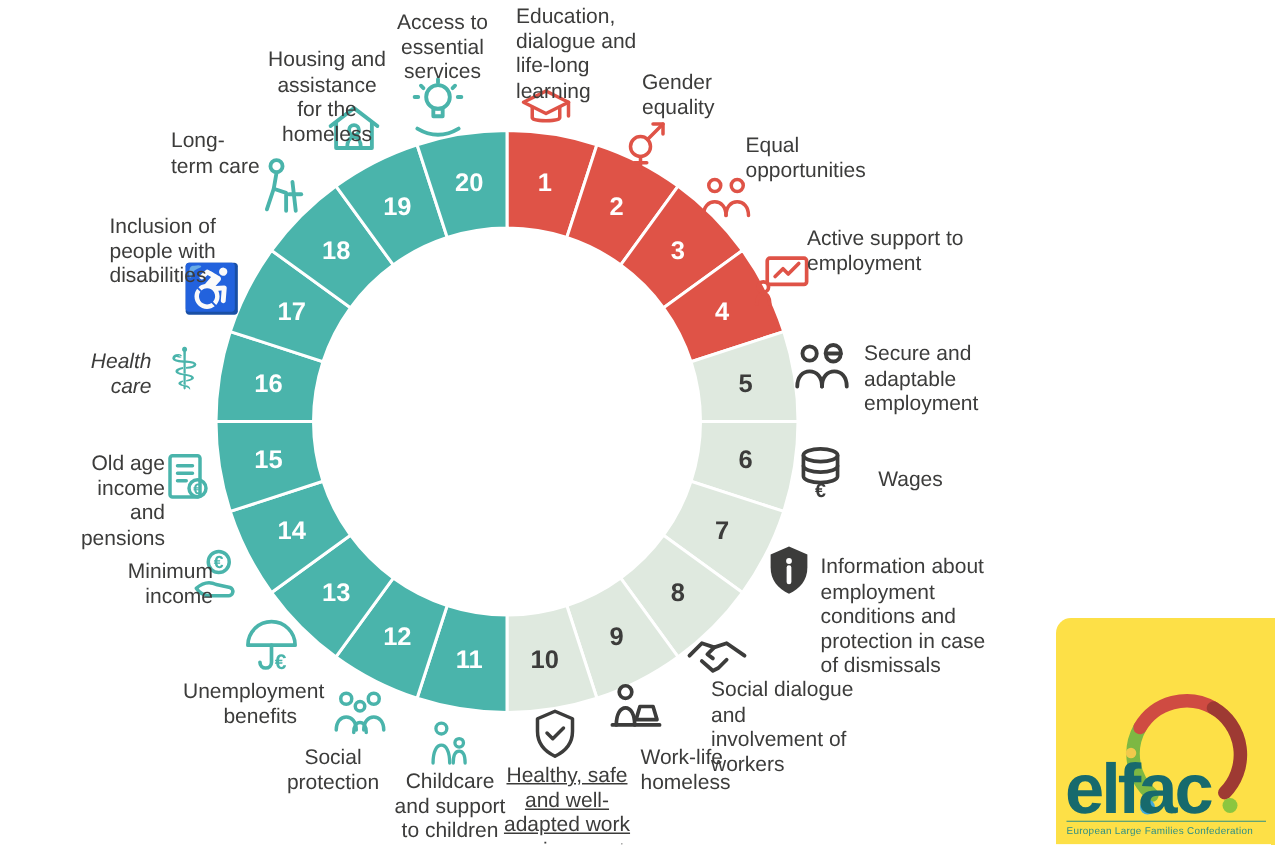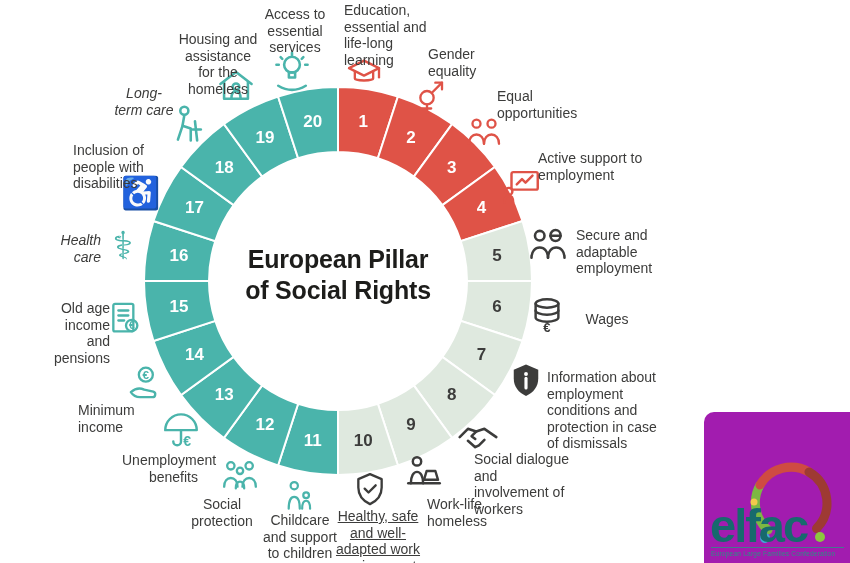--- a/index.html
+++ b/index.html
@@ -14,21 +14,21 @@
     text-align:center;font-weight:bold;font-size:25px;line-height:1.25;
     color:#1d1d1b;white-space:pre-line;letter-spacing:-0.2px;
   }
   .p-label{
     position:absolute;font-size:14px;line-height:1.18;color:#3c3c3b;
   }
   .p-icon{position:absolute;}
   .p-icon svg{width:100%;height:100%;display:block;}
   .logo-panel{
     position:absolute;left:704px;top:412px;width:146px;height:151px;
-    background:#a21caf;border-radius:10px 0 0 0;
+    background:#fde047;border-radius:10px 0 0 0;
   }
   .logo-panel svg{position:absolute;left:4px;top:4px;}
 </style>
 </head>
 <body>
 
 <div class="canvas">
 
   <svg id="donut" viewBox="0 0 850 563" xmlns="http://www.w3.org/2000/svg">
       <path d="M338 87 A194 194 0 0 1 397.9492969087398 96.49503583874022 L377.8631922743682 158.3137093979252 A129 129 0 0 0 338 152 Z" fill="#df5347" stroke="#ffffff" stroke-width="2"></path>
@@ -67,32 +67,30 @@
       <text x="224.15580822896584" y="394.84419177103416" text-anchor="middle" dominant-baseline="central" fill="#ffffff">13</text>
       <text x="194.54794960567278" y="354.09247045806706" text-anchor="middle" dominant-baseline="central" fill="#ffffff">14</text>
       <text x="178.98217716418284" y="306.1859488714772" text-anchor="middle" dominant-baseline="central" fill="#ffffff">15</text>
       <text x="178.98217716418281" y="255.81405112852286" text-anchor="middle" dominant-baseline="central" fill="#ffffff">16</text>
       <text x="194.54794960567276" y="207.907529541933" text-anchor="middle" dominant-baseline="central" fill="#ffffff">17</text>
       <text x="224.15580822896584" y="167.1558082289659" text-anchor="middle" dominant-baseline="central" fill="#ffffff">18</text>
       <text x="264.90752954193294" y="137.54794960567278" text-anchor="middle" dominant-baseline="central" fill="#ffffff">19</text>
       <text x="312.8140511285228" y="121.98217716418284" text-anchor="middle" dominant-baseline="central" fill="#ffffff">20</text>
     </svg>
 
-  <div class="center-title">European Pillar
-of Social Rights</div>
 
   <div id="labels">
       <div class="p-icon" style="left: 344px; top: 54px; width: 40px; height: 40px; color: rgb(223, 83, 71);">
         <svg viewBox="0 0 24 24" fill="none" stroke="currentColor" stroke-width="1.4" stroke-linecap="round" stroke-linejoin="round" xmlns="http://www.w3.org/2000/svg">
           <path d="M3 8.5 12 4l9 4.5L12 13 3 8.5z"></path>
           <path d="M6.5 10.5v4.2c0 1.6 11 1.6 11 0v-4.2"></path>
           <path d="M21 8.5v5.5"></path>
         </svg>
       </div>
-      <div class="p-label" style="left: 344px; top: 2px; width: 92px; text-align: left; color: rgb(60, 60, 59);">Education, essential and life-long learning</div>
+      <div class="p-label" style="left: 344px; top: 2px; width: 92px; text-align: left; color: rgb(60, 60, 59);">Education, dialogue and life-long learning</div>
       <div class="p-icon" style="left: 412px; top: 76px; width: 40px; height: 40px; color: rgb(223, 83, 71);">
         <svg viewBox="0 0 24 24" fill="none" stroke="currentColor" stroke-width="1.4" stroke-linecap="round" stroke-linejoin="round" xmlns="http://www.w3.org/2000/svg">
           <circle cx="9" cy="13" r="4"></circle>
           <path d="M11.8 10.2 18 4"></path>
           <path d="M14 4h4v4"></path>
           <path d="M9 17v5"></path>
           <path d="M6.5 19.5h5"></path>
         </svg>
       </div>
       <div class="p-label" style="left: 428px; top: 46px; width: 72px; text-align: left; color: rgb(60, 60, 59);">Gender equality</div>
@@ -193,21 +191,21 @@
         </svg>
       </div>
       <div class="p-label" style="left: 122px; top: 452px; width: 76px; text-align: right; color: rgb(60, 60, 59);">Unemployment benefits</div>
       <div class="p-icon" style="left: 125px; top: 363px; width: 40px; height: 40px; color: rgb(74, 180, 171);">
         <svg viewBox="0 0 24 24" fill="none" stroke="currentColor" stroke-width="1.4" stroke-linecap="round" stroke-linejoin="round" xmlns="http://www.w3.org/2000/svg">
           <circle cx="12.5" cy="7" r="4.2"></circle>
           <text x="12.5" y="9.5" text-anchor="middle" font-size="7" stroke="none" fill="currentColor" font-weight="bold">€</text>
           <path d="M3.5 17.5q4-3.5 8-1.5l5.5 1.2a1.7 1.7 0 0 1-.7 3.3L9 20.5q-3.5 0-5.5-3z"></path>
         </svg>
       </div>
-      <div class="p-label" style="left: 78px; top: 402px; width: 64px; text-align: left; color: rgb(60, 60, 59);">Minimum income</div>
+      <div class="p-label" style="left: 78px; top: 372px; width: 64px; text-align: right; color: rgb(60, 60, 59);">Minimum income</div>
       <div class="p-icon" style="left: 105px; top: 298px; width: 40px; height: 40px; color: rgb(74, 180, 171);">
         <svg viewBox="0 0 24 24" fill="none" stroke="currentColor" stroke-width="1.4" stroke-linecap="round" stroke-linejoin="round" xmlns="http://www.w3.org/2000/svg">
           <rect x="5" y="3.5" width="12" height="16.5" rx="1"></rect>
           <path d="M8 7.5h6M8 10.5h6M8 13.5h3.5"></path>
           <circle cx="16" cy="16.5" r="3.4"></circle>
           <text x="16" y="18.8" text-anchor="middle" font-size="6" stroke="none" fill="currentColor" font-weight="bold">€</text>
         </svg>
       </div>
       <div class="p-label" style="left: 48px; top: 300px; width: 62px; text-align: right; color: rgb(60, 60, 59);">Old age income and pensions</div>
       <div class="p-icon" style="left: 102px; top: 225px; width: 42px; height: 42px; color: rgb(74, 180, 171);">
@@ -224,21 +222,21 @@
       <div class="p-label" style="left: 73px; top: 142px; width: 96px; text-align: left; color: rgb(60, 60, 59);">Inclusion of people with disabilities</div>
       <div class="p-icon" style="left: 166px; top: 102px; width: 44px; height: 44px; color: rgb(74, 180, 171);">
         <svg viewBox="0 0 24 24" fill="none" stroke="currentColor" stroke-width="1.4" stroke-linecap="round" stroke-linejoin="round" xmlns="http://www.w3.org/2000/svg">
           <circle cx="10" cy="4.8" r="2.2"></circle>
           <path d="M10 7.2 9 13l-2.5 7.5"></path>
           <path d="M9 13l4.5 1.5V21"></path>
           <path d="M15.8 10.5 17 21"></path>
           <path d="M14.5 15h4.5"></path>
         </svg>
       </div>
-      <div class="p-label" style="left: 114px; top: 85px; width: 60px; text-align: center; color: rgb(60, 60, 59); font-style: italic;">Long-term care</div>
+      <div class="p-label" style="left: 114px; top: 85px; width: 60px; text-align: left; color: rgb(60, 60, 59);">Long-term care</div>
       <div class="p-icon" style="left: 214px; top: 62px; width: 44px; height: 44px; color: rgb(74, 180, 171);">
         <svg viewBox="0 0 24 24" fill="none" stroke="currentColor" stroke-width="1.4" stroke-linecap="round" stroke-linejoin="round" xmlns="http://www.w3.org/2000/svg">
           <path d="M3.5 12 12 5.5l8.5 6.5"></path>
           <path d="M5.5 11v9h13v-9"></path>
           <circle cx="12" cy="13.5" r="1.8"></circle>
           <path d="M9.5 20c0-2.6 1.1-4 2.5-4s2.5 1.4 2.5 4"></path>
         </svg>
       </div>
       <div class="p-label" style="left: 178px; top: 31px; width: 80px; text-align: center; color: rgb(60, 60, 59);">Housing and assistance for the homeless</div>
       <div class="p-icon" style="left: 270px; top: 50px; width: 44px; height: 44px; color: rgb(74, 180, 171);">

